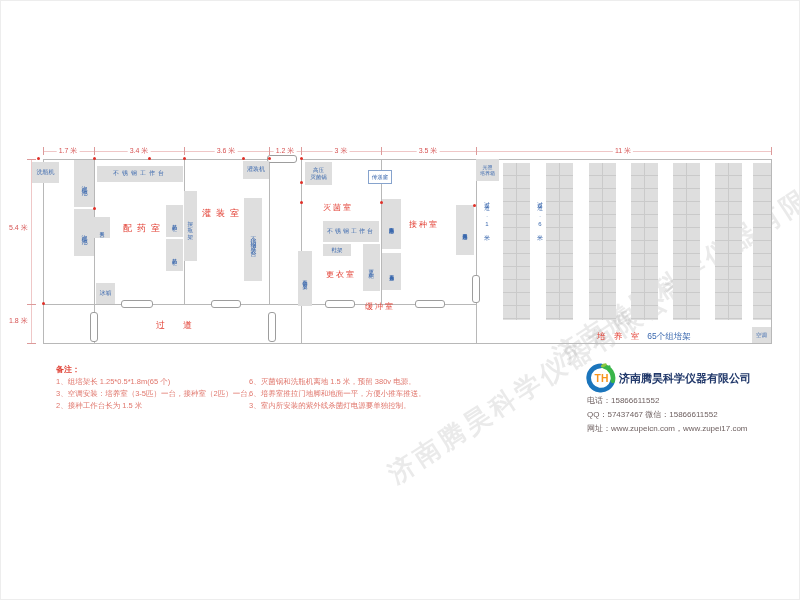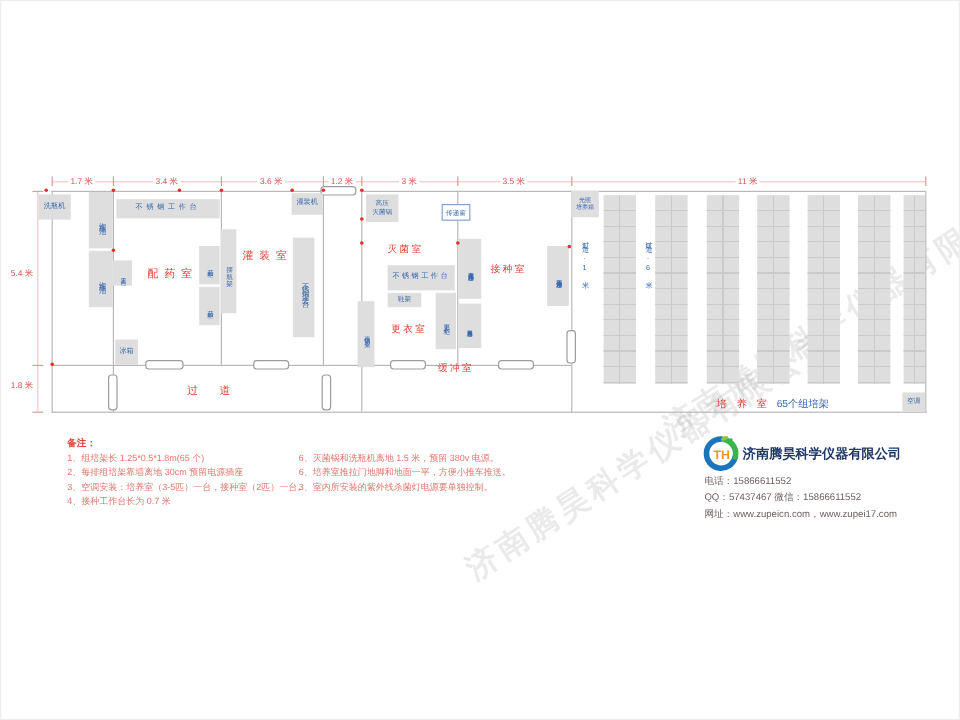--- a/index.html
+++ b/index.html
@@ -190,23 +190,22 @@
   <div class="dot" style="left:92px;top:206px"></div>
   <div class="dot" style="left:299px;top:200px"></div>
   <div class="dot" style="left:379px;top:200px"></div>
   <div class="dot" style="left:472px;top:203px"></div>
   <div class="dot" style="left:41px;top:301px"></div>
   <div class="dot" style="left:299px;top:180px"></div>
 
   <div class="note-head" style="left:55px;top:363px">备注：</div>
   <div class="note-col" style="left:55px;top:375px">
     <div>1、组培架长 1.25*0.5*1.8m(65 个)</div>
-    <div>2、每排组培架靠墙离地 30cm 预留电源插座</div>
     <div>3、空调安装：培养室（3-5匹）一台，接种室（2匹）一台。</div>
-    <div>4、接种工作台长为 0.7 米</div>
+    <div>2、接种工作台长为 1.5 米</div>
   </div>
   <div class="note-col" style="left:248px;top:375px">
     <div>6、灭菌锅和洗瓶机离地 1.5 米，预留 380v 电源。</div>
     <div>6、培养室推拉门地脚和地面一平，方便小推车推送。</div>
     <div>3、室内所安装的紫外线杀菌灯电源要单独控制。</div>
   </div>
 
   <div style="position:absolute;left:585px;top:362px;width:30px;height:30px">
     <svg width="30" height="30" viewBox="0 0 32 32">
       <path d="M16 3 A13 13 0 1 0 28.5 19" stroke="#1b75bc" stroke-width="5" fill="none" stroke-linecap="round"></path>

